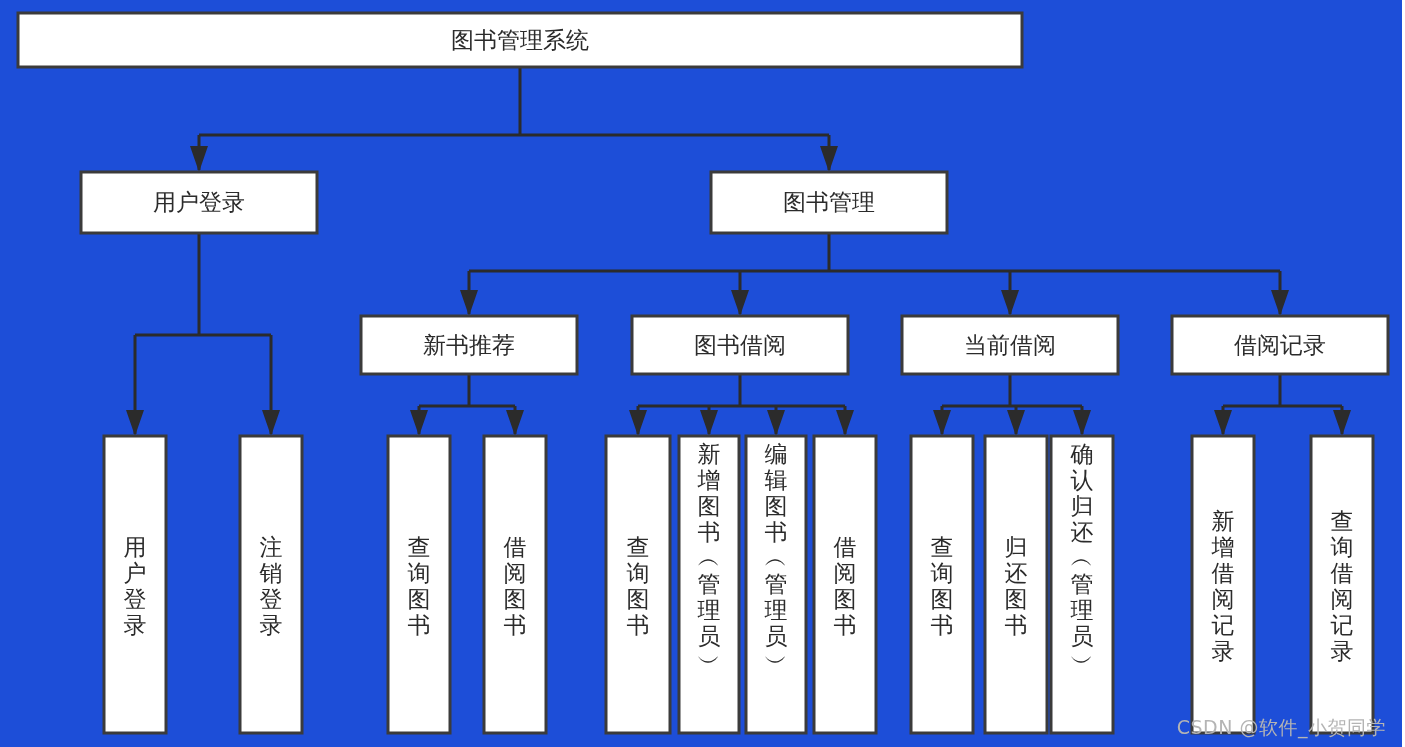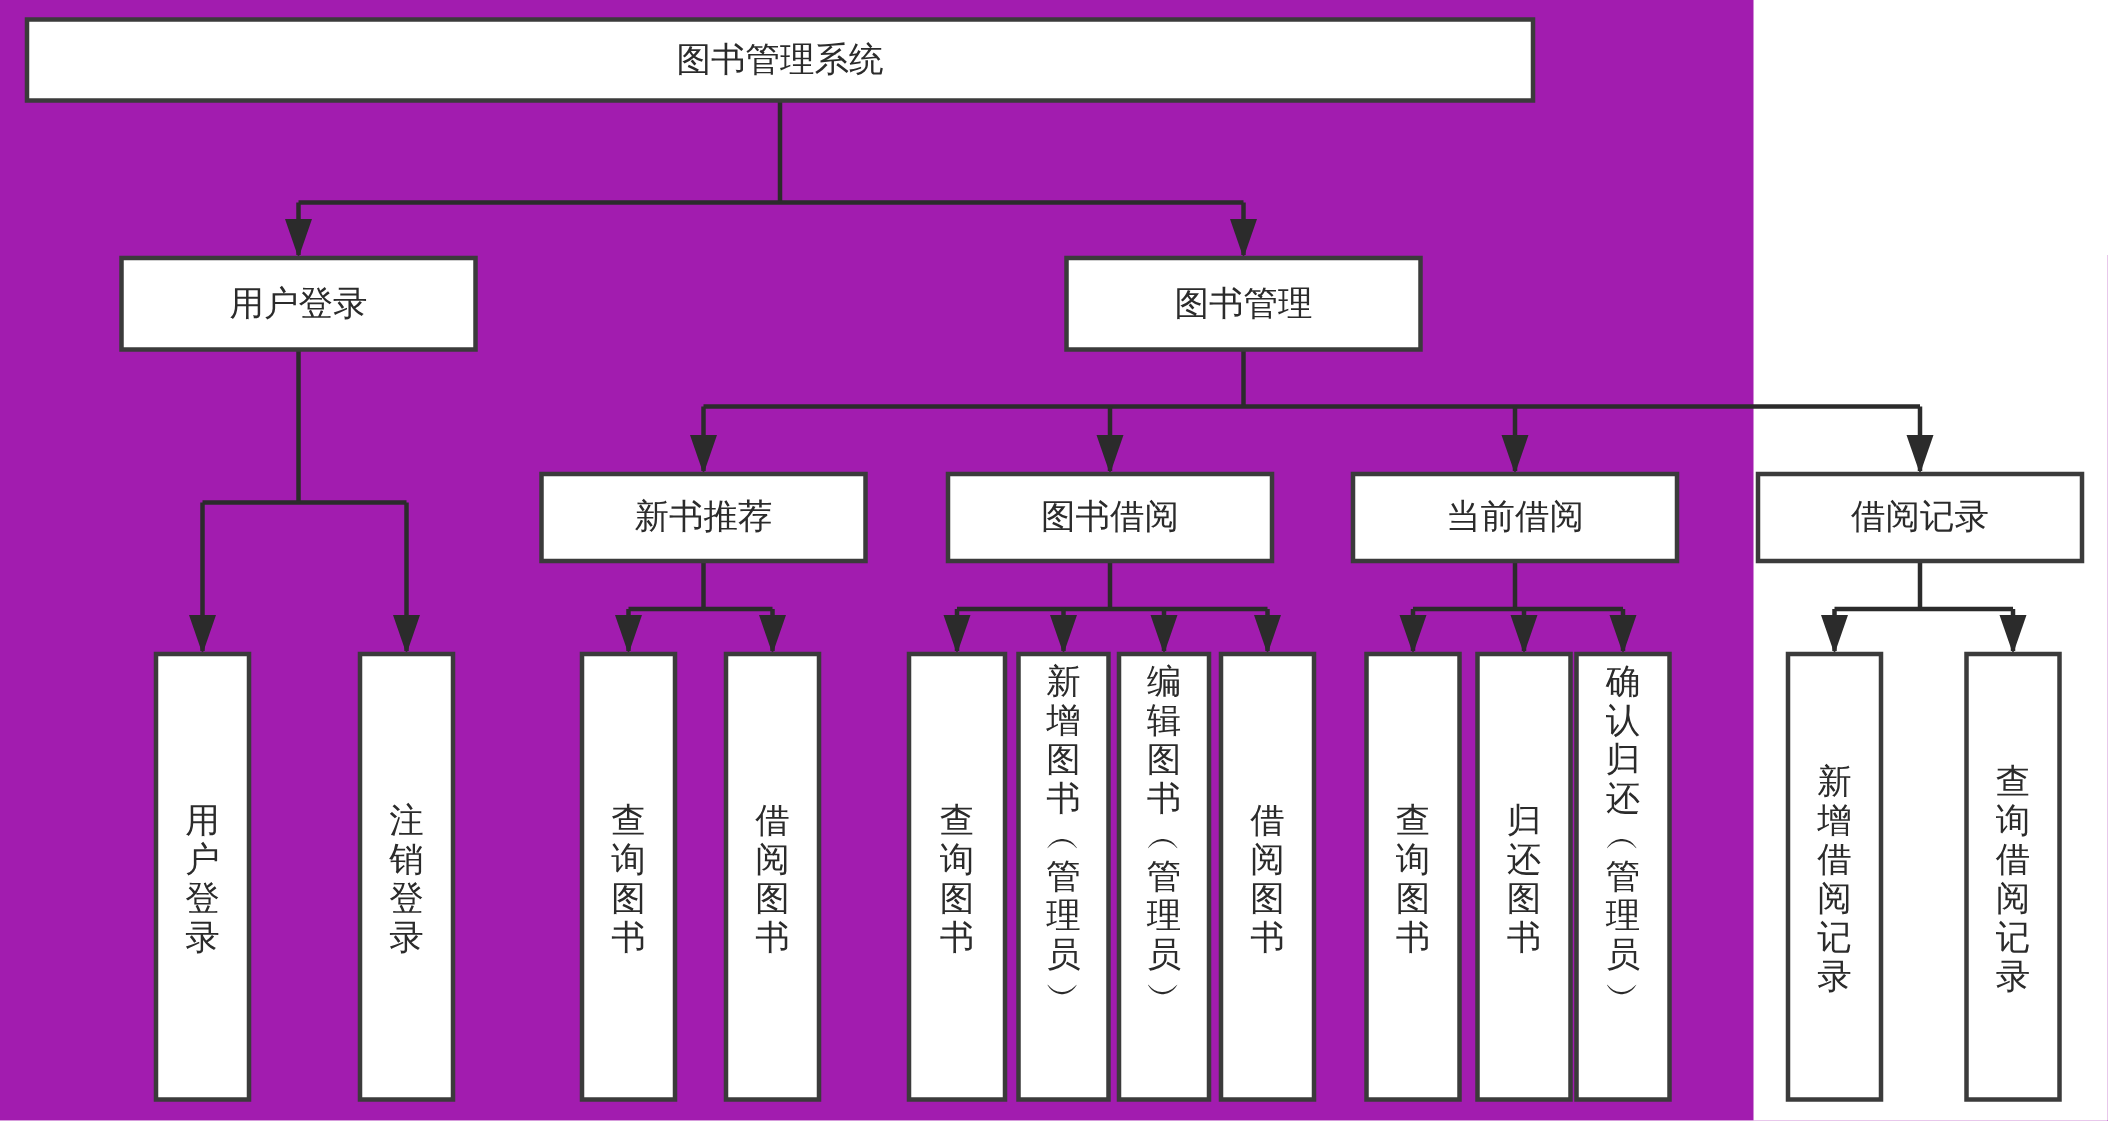--- a/index.html
+++ b/index.html
@@ -9,23 +9,23 @@
     background: #ffffff;
   }
   body {
     width: 1405px;
     height: 747px;
     font-family: "DejaVu Sans", "Liberation Sans", sans-serif;
     overflow: hidden;
   }
   #diagram-root {
     position: relative;
-    width: 1169px;
+    width: 1402px;
     height: 747px;
-    background: #a21caf;
+    background: #1d4ed8;
   }
   svg#flowchart {
     display: block;
     width: 1405px;
     height: 747px;
   }
   .node-rect {
     fill: #ffffff;
     stroke: #3b3b3b;
     stroke-width: 3;
@@ -216,13 +216,14 @@
           <text x="1223" y="528.5" class="node-label-vertical"><tspan x="1223" dy="0">新</tspan><tspan x="1223" dy="26">增</tspan><tspan x="1223" dy="26">借</tspan><tspan x="1223" dy="26">阅</tspan><tspan x="1223" dy="26">记</tspan><tspan x="1223" dy="26">录</tspan></text>
         </g>
         <g>
           <rect x="1311" y="436" width="62" height="297" class="node-rect"></rect>
           <text x="1342" y="528.5" class="node-label-vertical"><tspan x="1342" dy="0">查</tspan><tspan x="1342" dy="26">询</tspan><tspan x="1342" dy="26">借</tspan><tspan x="1342" dy="26">阅</tspan><tspan x="1342" dy="26">记</tspan><tspan x="1342" dy="26">录</tspan></text>
         </g>
       </g>
 
   </svg>
 
+  <div class="watermark">CSDN @软件_小贺同学</div>
 </div>
 
 </body></html>

